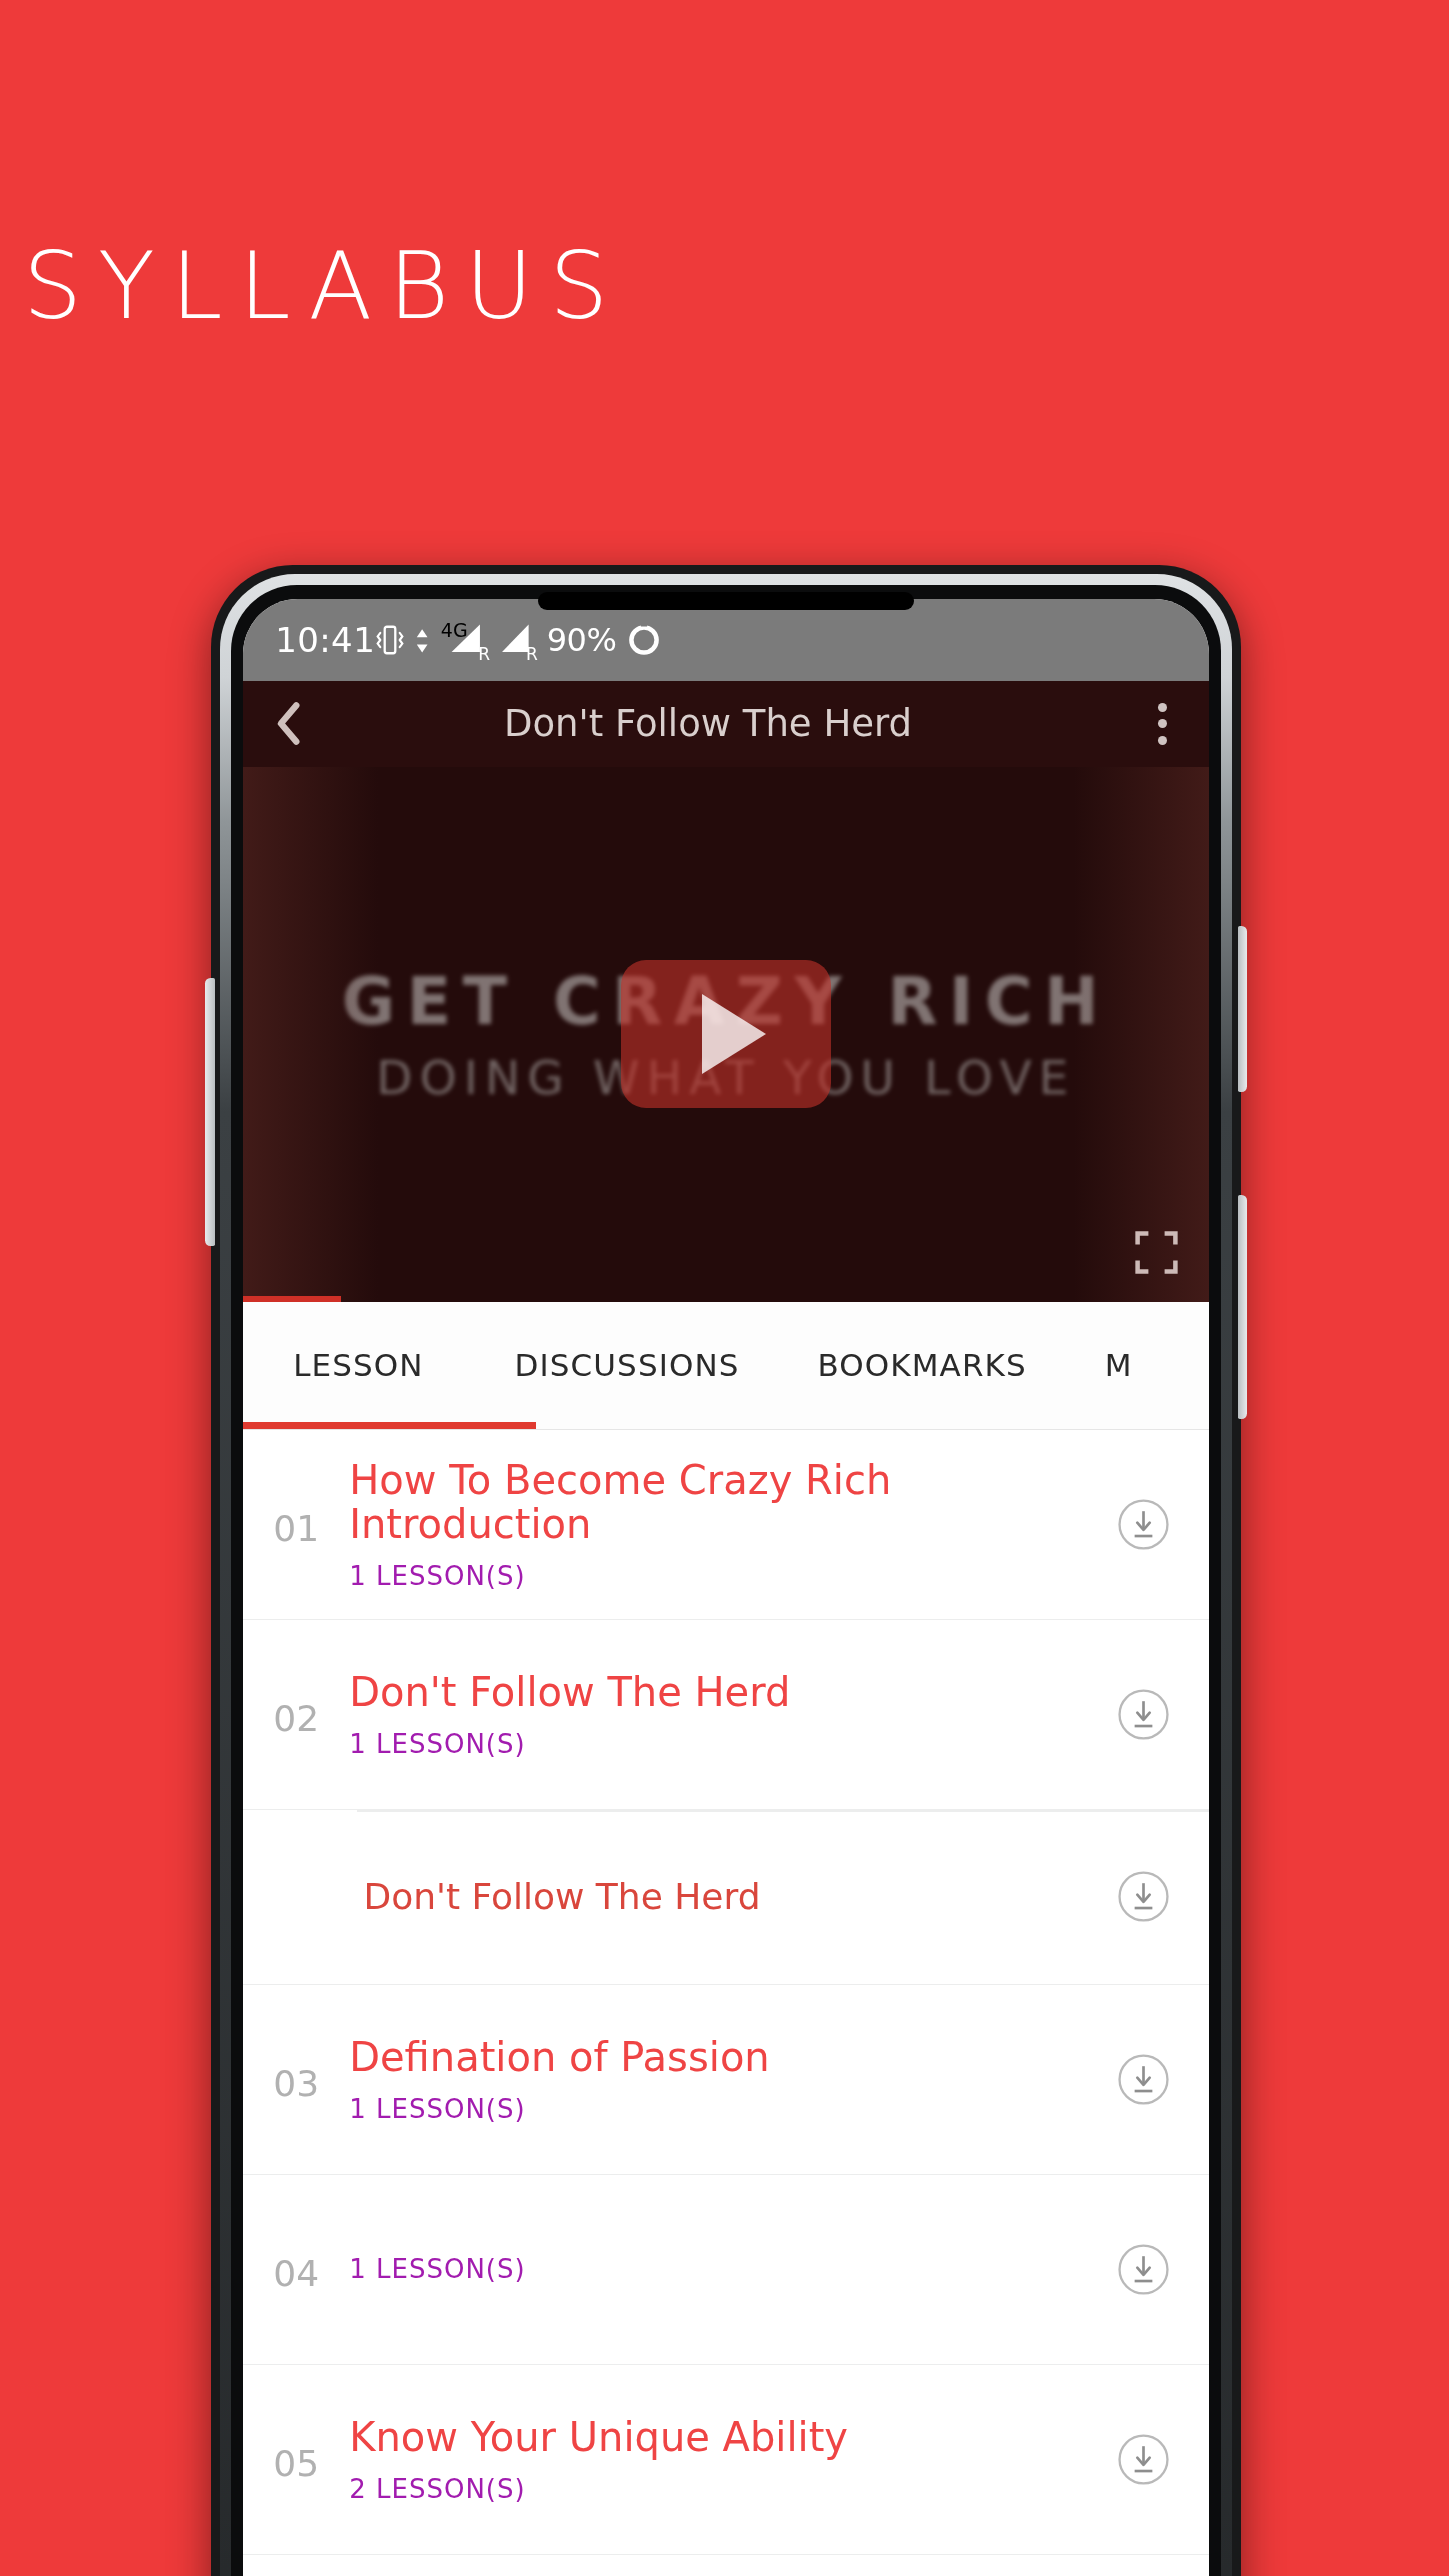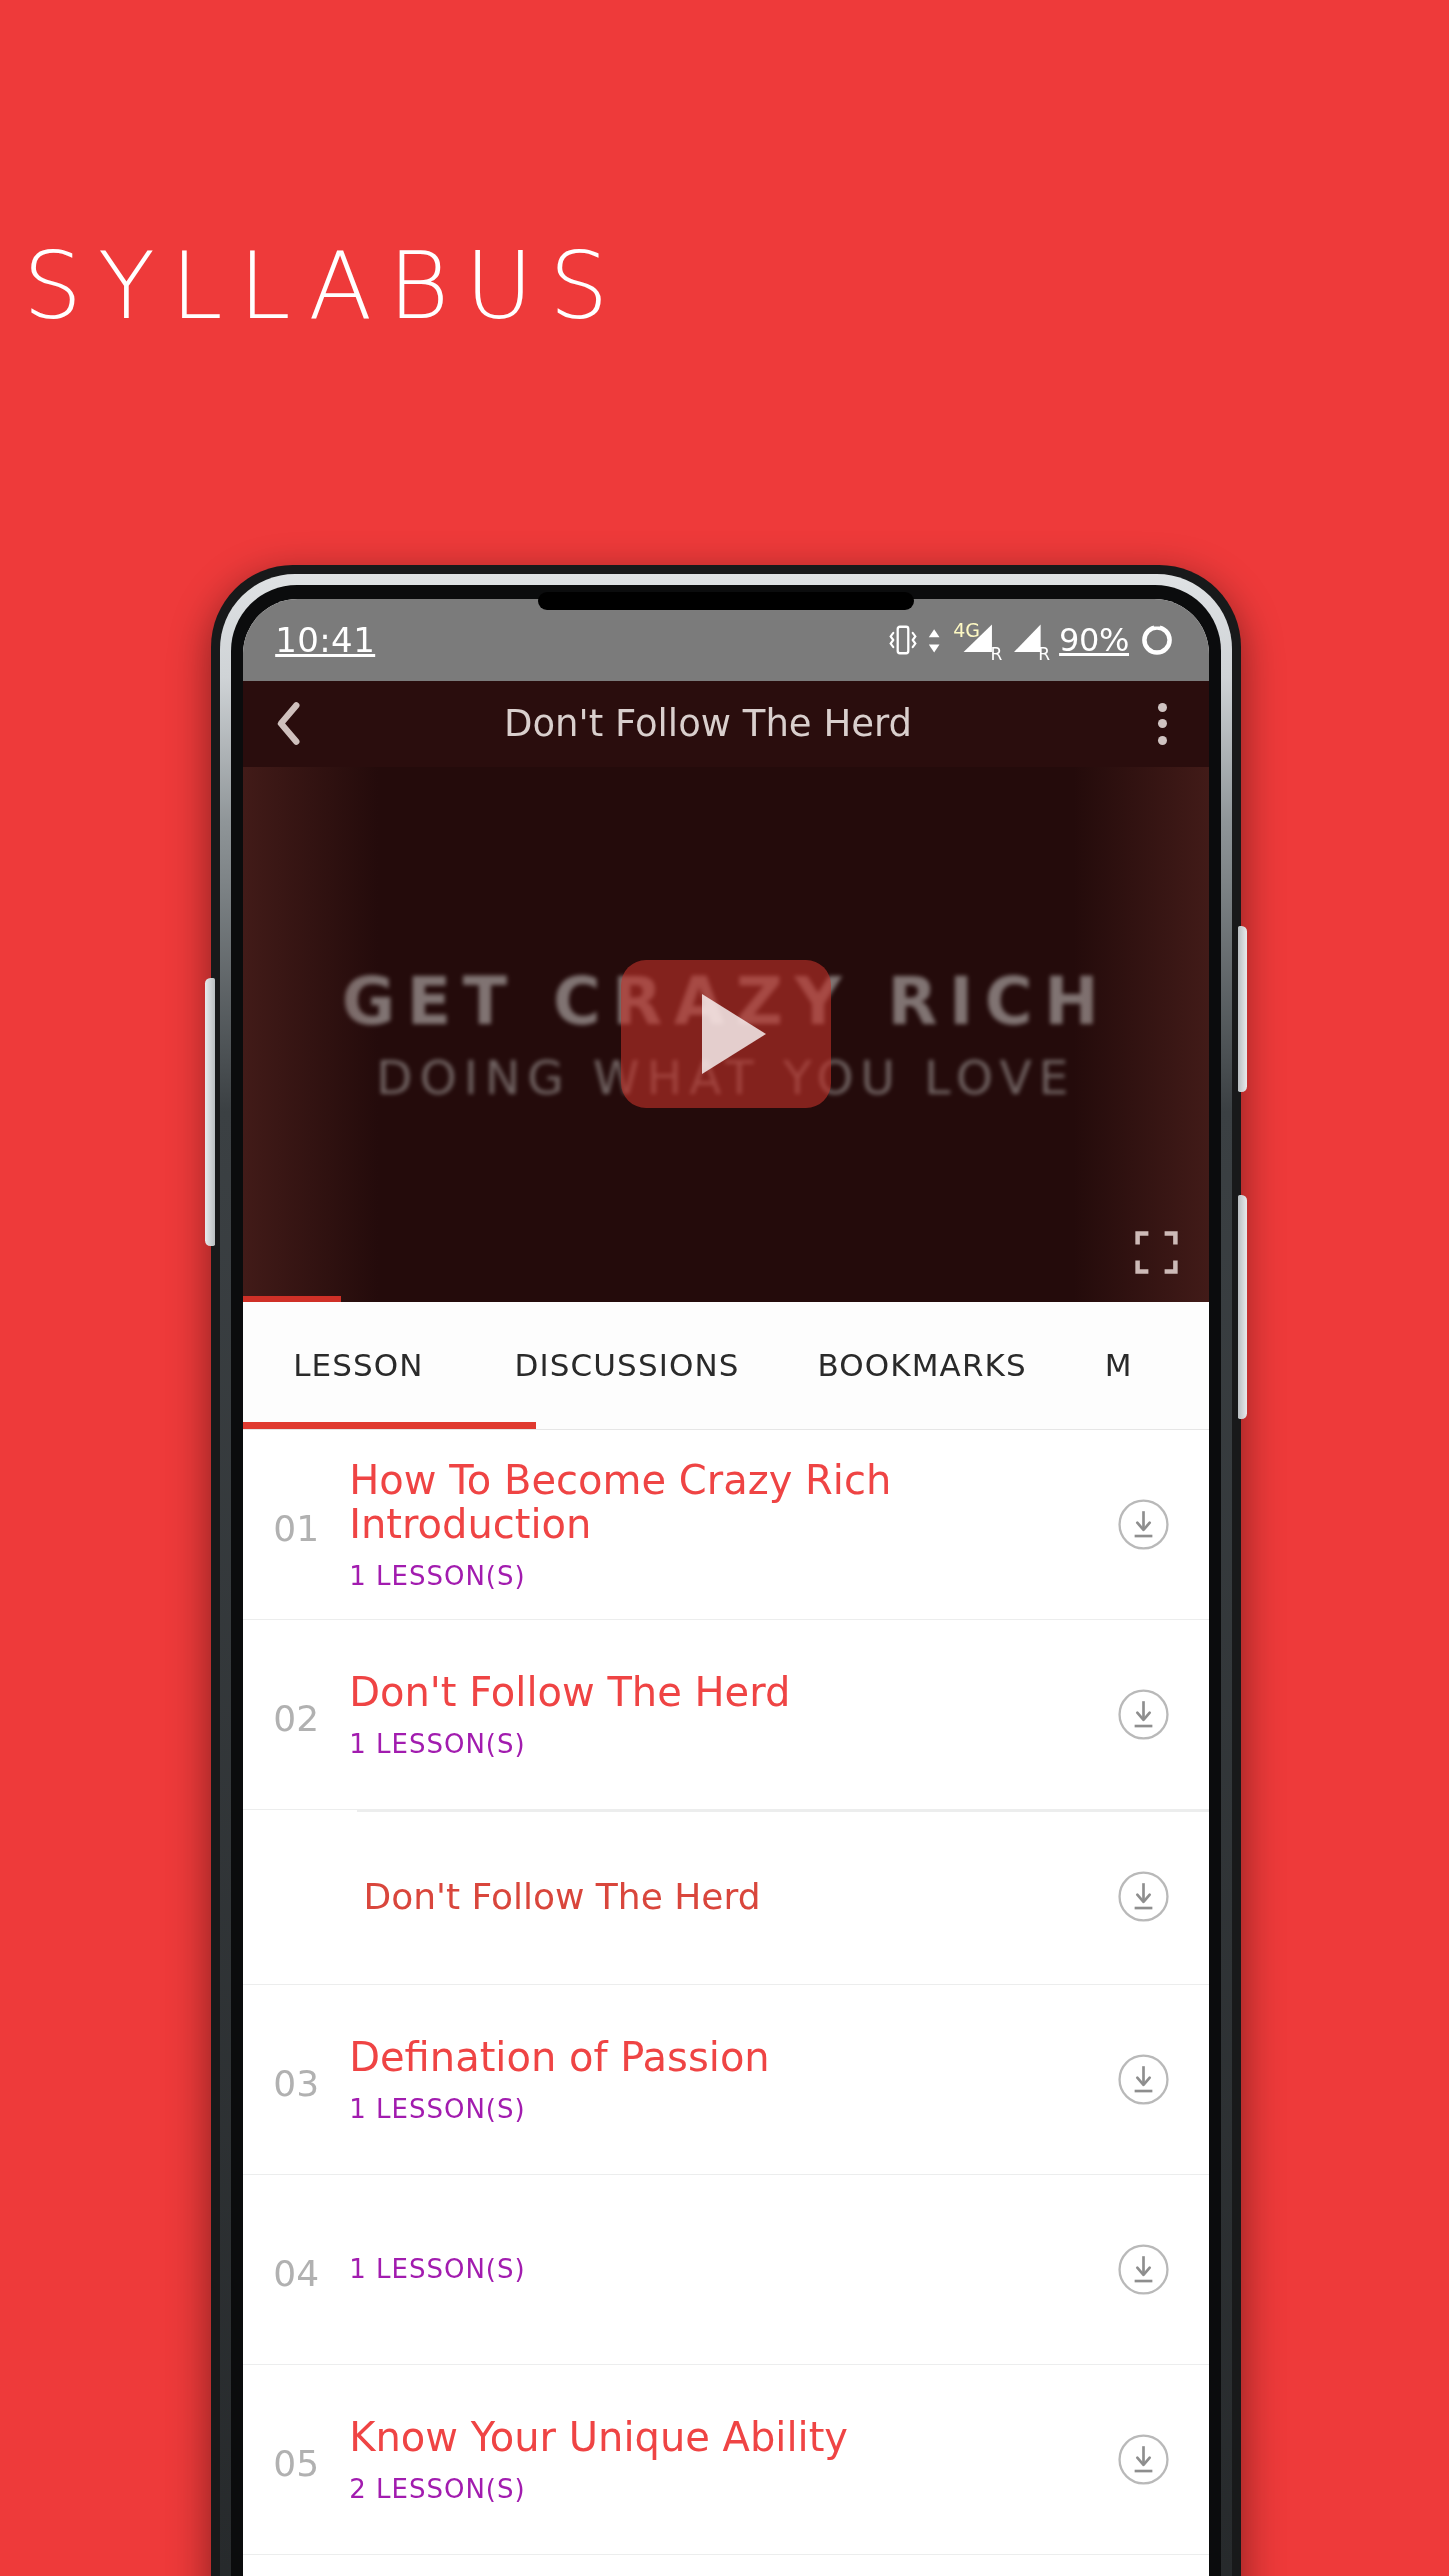--- a/index.html
+++ b/index.html
@@ -114,25 +114,24 @@
     background: linear-gradient(90deg, #b9bec1, #e8eaec);
   }
 
   
   .statusbar {
     position: relative;
     height: 82px;
     background: #7b7b7b;
     display: flex;
     align-items: center;
-    justify-content: space-between;
+    justify-content: flex-start;
     padding: 0 34px 0 32px;
     box-sizing: border-box;
     color: #ffffff;
-    text-decoration: underline;
   }
   .status-time {
     font-size: 34px;
     font-weight: 400;
     letter-spacing: 0.4px;
     font-family: "DejaVu Sans", sans-serif;
   }
   .status-right {
     display: flex;
     align-items: center;
@@ -389,21 +388,21 @@
 
           <svg class="ico" width="14.3" height="36" viewBox="0 0 16 40">
             <path d="M8 8 L14 17 L2 17 Z" fill="#fff"></path>
             <path d="M8 34 L2 25 L14 25 Z" fill="#fff"></path>
           </svg>
 
           <div style="position:relative;width:50px;height:39px;">
             <svg class="ico" width="50" height="39" viewBox="0 0 56 44" style="position:absolute;left:0;top:0;">
               <path d="M46 5 L46 36 L14 36 Z" fill="#fff"></path>
             </svg>
-            <span style="position:absolute;left:1.8px;top:-1.8px;color:#fef9c3;font-size:19px;font-family:'DejaVu Sans',sans-serif;">4G</span>
+            <span style="position:absolute;left:1.8px;top:-1.8px;color:#000000;font-size:19px;font-family:'DejaVu Sans',sans-serif;">4G</span>
             <span style="position:absolute;right:-0.9px;bottom:-4.5px;color:#fff;font-size:17px;font-family:'DejaVu Sans',sans-serif;">R</span>
           </div>
 
           <div style="position:relative;width:38px;height:39px;">
             <svg class="ico" width="38" height="39" viewBox="0 0 42 44" style="position:absolute;left:0;top:0;">
               <path d="M33 5 L33 36 L3 36 Z" fill="#fff"></path>
             </svg>
             <span style="position:absolute;right:-0.9px;bottom:-4.5px;color:#fff;font-size:17px;font-family:'DejaVu Sans',sans-serif;">R</span>
           </div>
           <div class="status-battery-text">90%</div>

